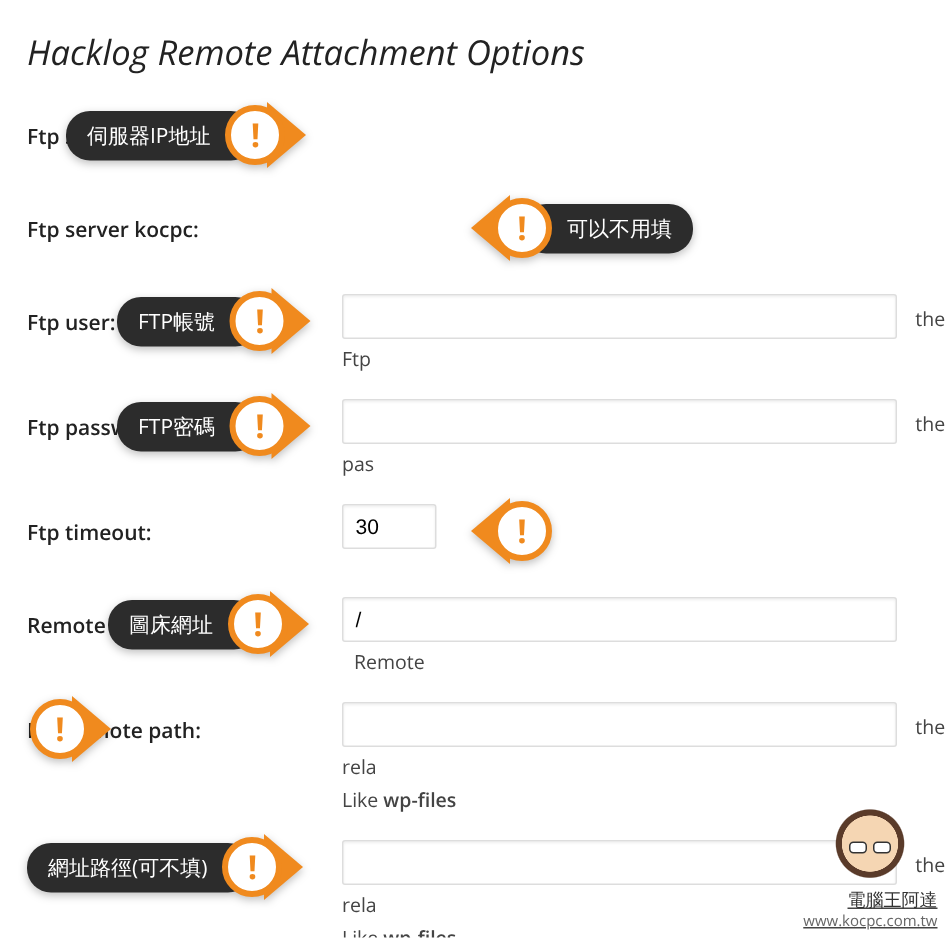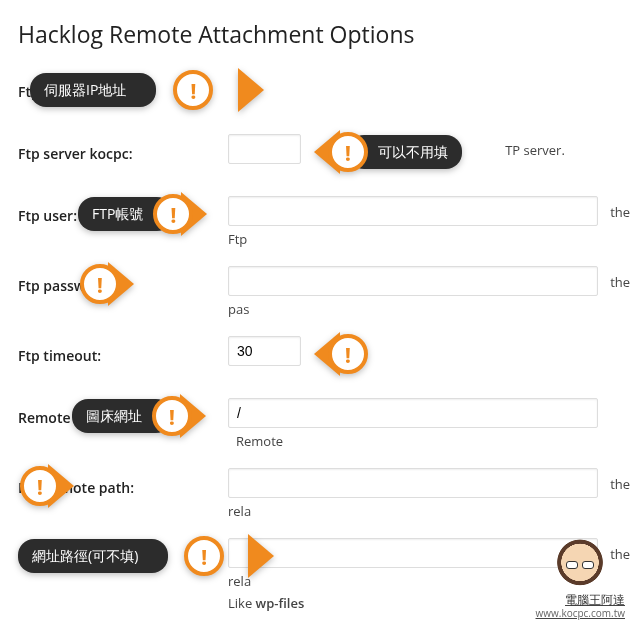--- a/index.html
+++ b/index.html
@@ -12,20 +12,21 @@
     box-sizing: border-box;
     position: relative;
     overflow: hidden;
     height: 625px;
   }
   h2.page-title {
     font-size: 23px;
     font-weight: 400;
     margin: 0 0 22px 0;
     color: #222;
+    font-style: italic;
   }
   .form-row {
     display: flex;
     align-items: flex-start;
     margin-bottom: 18px;
     position: relative;
     min-height: 44px;
   }
   .form-label {
     width: 210px;
@@ -41,21 +42,21 @@
   }
   .form-field input[type="text"] {
     border: 1px solid #ddd;
     border-radius: 2px;
     padding: 6px 8px;
     font-size: 14px;
     box-shadow: inset 0 1px 2px rgba(0,0,0,.07);
     box-sizing: border-box;
   }
   .form-field input.long { width: 370px; }
-  .form-field input.short { width: 73px; }
+  .form-field input.short { width: 63px; }
   .field-sidetext {
     display: inline;
     font-size: 13px;
     color: #444;
     margin-left: 8px;
     vertical-align: middle;
   }
   .field-subtext {
     font-size: 13px;
     color: #444;
@@ -164,37 +165,33 @@
   .watermark .brand { font-size: 12px; color: #333; }
   .watermark .url { color: #666; }
 </style>
 </head>
 <body>
 
 <h2 class="page-title">Hacklog Remote Attachment Options</h2>
 
 <div class="form-row">
   <div class="form-label">Ftp server address:</div>
-  <div class="callout right-dir" style="left:12px; top:-4px;gap:37px;">
+  <div class="callout right-dir" style="left:26px; top:-4px;">
     <span class="pill">伺服器IP地址</span>
     <span class="icon-wrap">
         <span class="icon-circle">
           <span class="bang">!</span>
         </span>
       </span>
     <span class="arrow"></span>
   </div>
 </div>
 
 <div class="form-row">
   <div class="form-label">Ftp server kocpc:</div>
-  <div class="form-field">
-    <input type="text" class="short" value="" style="">
-    <span class="field-sidetext" style="margin-left:200px;">TP server.</span>
-  </div>
   <div class="callout left-dir" style="left:296px; top:-4px;">
     <span class="pill">可以不用填</span>
     <span class="icon-wrap">
         <span class="icon-circle">
           <span class="bang">!</span>
         </span>
       </span>
     <span class="arrow"></span>
   </div>
 </div>
@@ -216,20 +213,21 @@
   </div>
 </div>
 
 <div class="form-row">
   <div class="form-label">Ftp password:</div>
   <div class="form-field">
     <input type="text" class="long" value="" style="">
     <span class="field-sidetext">the pas</span>
   </div>
   <div class="callout right-dir" style="left:60px; top:-4px;">
+    <span class="pill">FTP密碼</span>
     <span class="icon-wrap">
         <span class="icon-circle">
           <span class="bang">!</span>
         </span>
       </span>
     <span class="arrow"></span>
   </div>
 </div>
 
 <div class="form-row">
@@ -259,44 +257,47 @@
         <span class="icon-circle">
           <span class="bang">!</span>
         </span>
       </span>
     <span class="arrow"></span>
   </div>
 </div>
 
 <div class="form-row">
   <div class="form-label">FTP remote path:</div>
-  <div class="form-field">
-    <input type="text" class="long" value="" style="">
-    <span class="field-sidetext">the rela</span>
-  </div>
-  <div class="callout right-dir" style="left:0px; top:-4px;">
-    <span class="icon-wrap">
-        <span class="icon-circle">
-          <span class="bang">!</span>
-        </span>
-      </span>
-    <span class="arrow"></span>
-  </div>
-</div>
-
-<div class="form-row">
-  <div class="form-label">HTTP remote path:</div>
   <div class="form-field">
     <input type="text" class="long" value="" style="">
     <span class="field-sidetext">the rela</span>
     <div class="field-subtext">
       <span class="like">Like </span><span class="eg">wp-files</span>
     </div>
   </div>
-  <div class="callout right-dir" style="left:0px; top:-4px;gap:36px;">
+  <div class="callout right-dir" style="left:0px; top:-4px;">
+    <span class="icon-wrap">
+        <span class="icon-circle">
+          <span class="bang">!</span>
+        </span>
+      </span>
+    <span class="arrow"></span>
+  </div>
+</div>
+
+<div class="form-row">
+  <div class="form-label">HTTP remote path:</div>
+  <div class="form-field">
+    <input type="text" class="long" value="" style="">
+    <span class="field-sidetext">the rela</span>
+    <div class="field-subtext">
+      <span class="like">Like </span><span class="eg">wp-files</span>
+    </div>
+  </div>
+  <div class="callout right-dir" style="left:0px; top:-4px;">
     <span class="pill">網址路徑(可不填)</span>
     <span class="icon-wrap">
         <span class="icon-circle">
           <span class="bang">!</span>
         </span>
       </span>
     <span class="arrow"></span>
   </div>
 </div>
 

